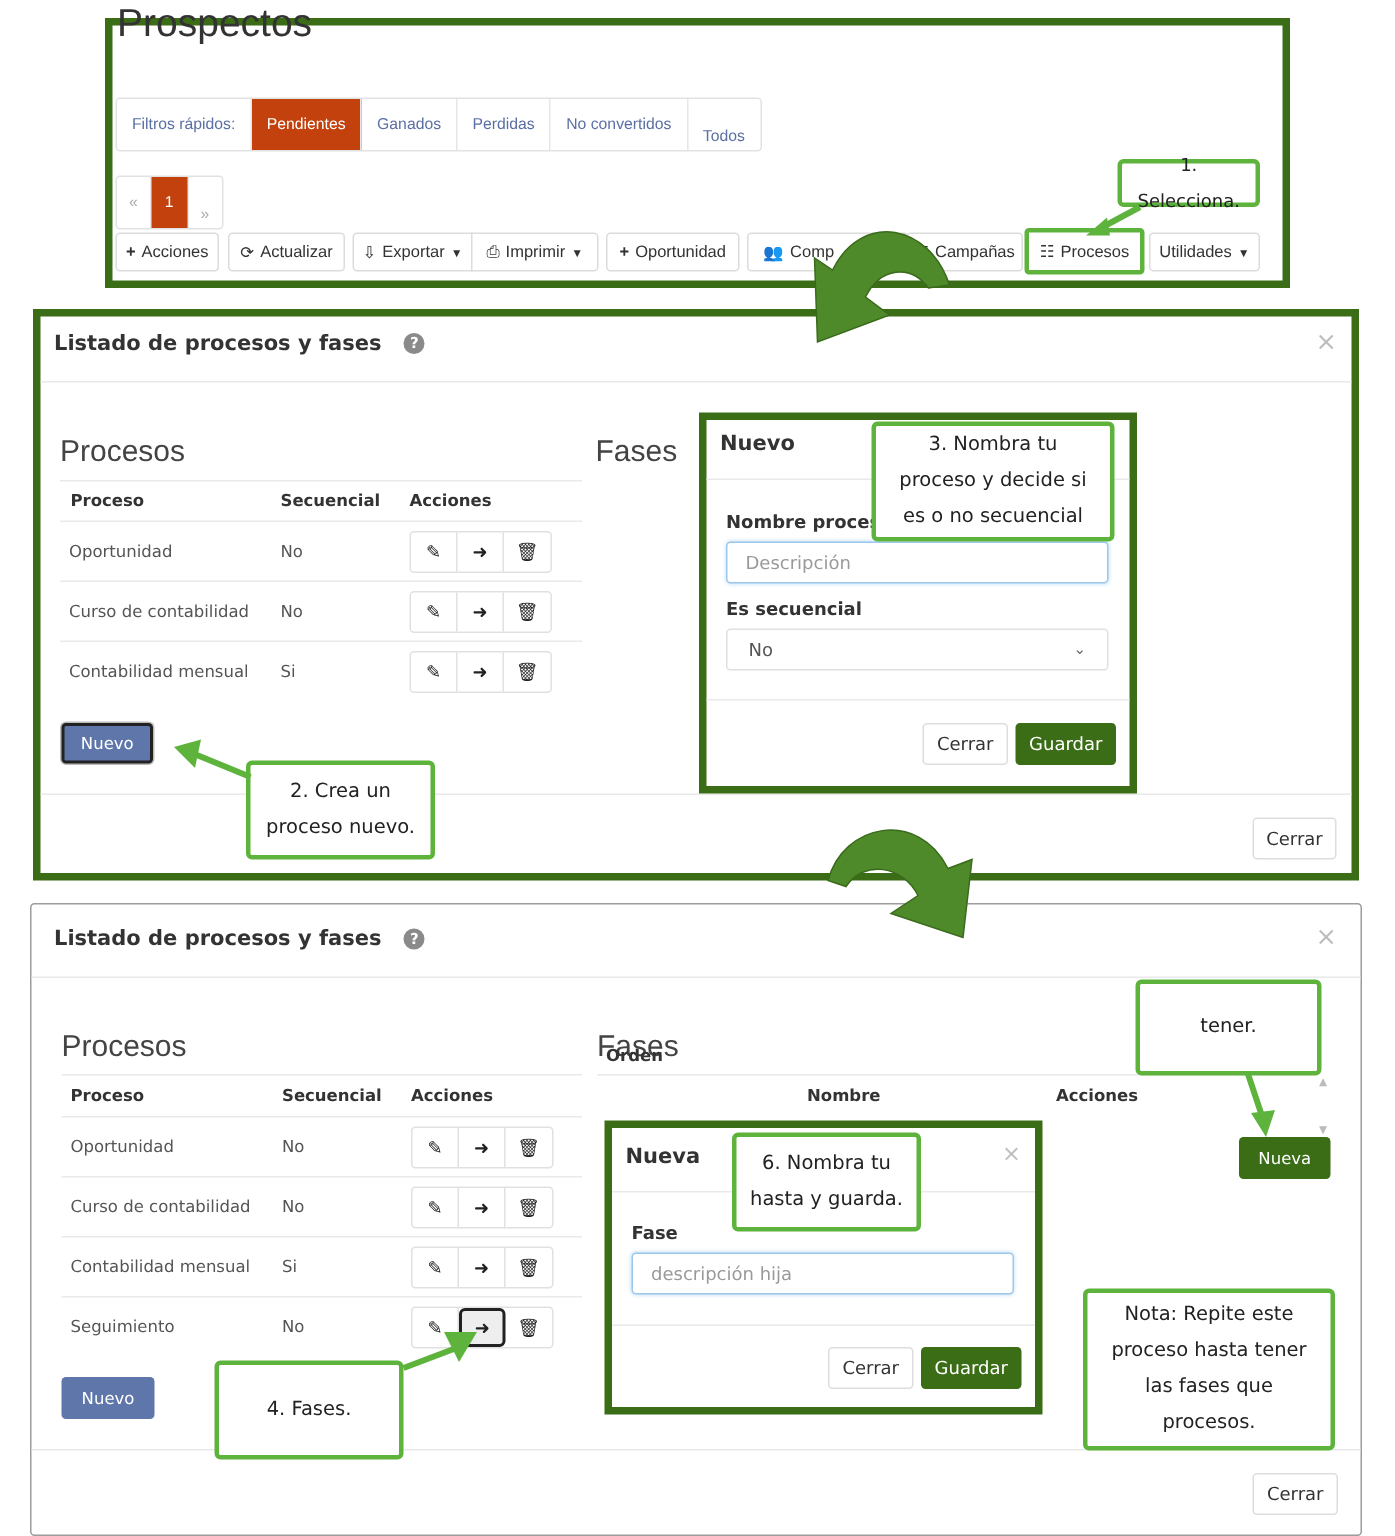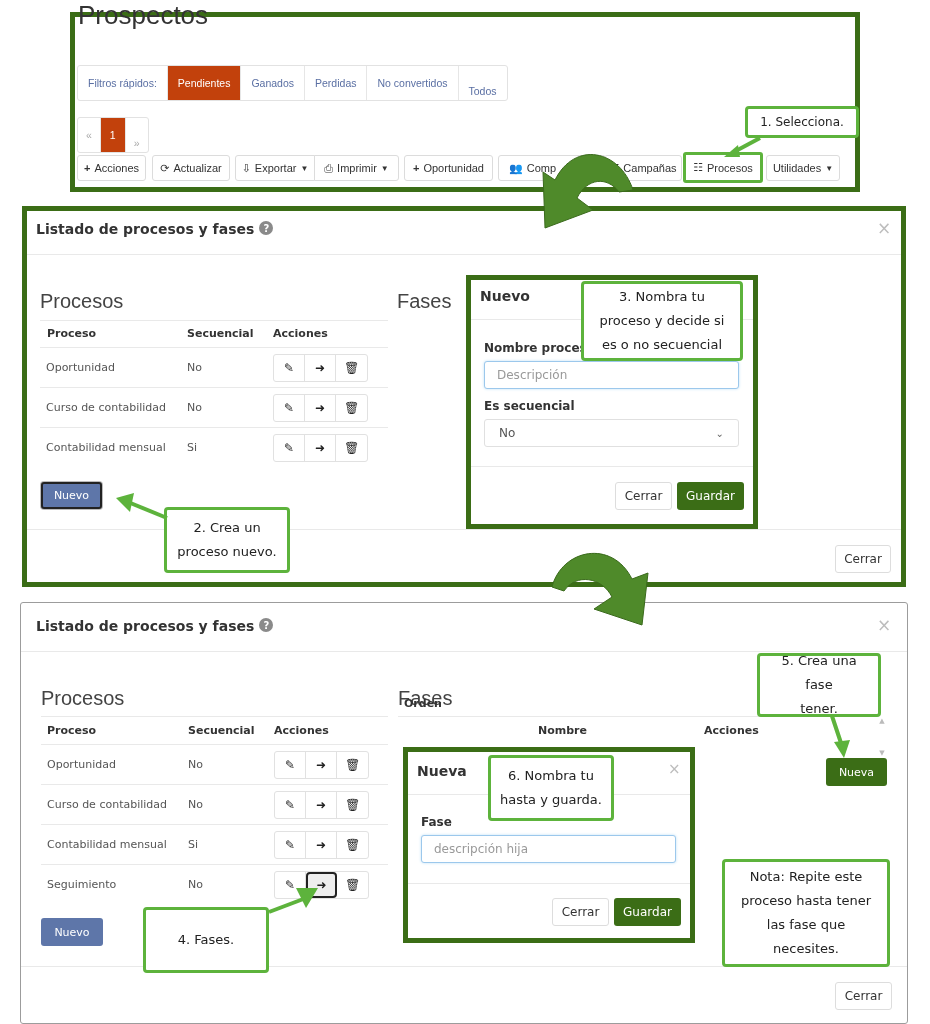--- a/index.html
+++ b/index.html
@@ -19,21 +19,21 @@
     position: absolute; border: 1px solid #dcdcdc; border-radius: 3px; background: #fff;
     font-family: "Liberation Sans", sans-serif; font-size: 11px; color: #333;
     display: flex; align-items: center; justify-content: center; gap: 4px; white-space: nowrap;
   }
   .pill-group { position: absolute; display: flex; border: 1px solid #e2e2e2; border-radius: 3px; height: 36px; }
   .pill { font-family: "Liberation Sans", sans-serif; font-size: 10.5px; color: #5a6fa3; padding: 0 10px; display: flex; align-items: center; border-right: 1px solid #e6e6e6; }
   .pill:last-child { border-right: none; margin-top: 15px; }
   .pill.active { background: #c2410c; color: #fff; }
   .pill.label { color: #5a6fa3; }
   h1.page-title { position: absolute; margin: 0; font-family: "Liberation Sans", sans-serif; font-weight: normal; font-size: 26px; color: #333; }
-  .modal-title { position: absolute; font-family: "DejaVu Sans", sans-serif; font-weight: bold; font-size: 14px; color: #333; display: flex; gap: 5px; }
+  .modal-title { position: absolute; font-family: "DejaVu Sans", sans-serif; font-weight: bold; font-size: 14px; color: #333; display: flex; align-items: center; gap: 15px; }
   .help-icon { width: 14px; height: 14px; border-radius: 50%; background: #8a8a8a; color: #fff; font-size: 10px; display: inline-flex; align-items: center; justify-content: center; font-weight: bold; }
   .close-x { position: absolute; color: #bdbdbd; font-size: 17px; font-family: "DejaVu Sans", sans-serif; }
   .hr { position: absolute; height: 1px; background: #e9e9e9; }
   .section-title { position: absolute; font-family: "Liberation Sans", sans-serif; font-size: 20px; color: #444; }
   .th { position: absolute; font-family: "DejaVu Sans", sans-serif; font-weight: bold; font-size: 11px; color: #333; }
   .td { position: absolute; font-family: "DejaVu Sans", sans-serif; font-size: 11px; color: #555; }
   .action-group { position: absolute; display: flex; border: 1px solid #e1e1e1; border-radius: 3px; height: 28px; background: #fff; }
   .action-group .ab { width: 31px; display: flex; align-items: center; justify-content: center; border-right: 1px solid #e1e1e1; font-size: 12px; color: #222; }
   .action-group .ab:last-child { border-right: none; }
   .action-group .ab.focused { border: 2px solid #222; border-radius: 4px; background: #eee; }
@@ -98,21 +98,21 @@
 </div>
 <div class="btn" style="left:683px;top:152px;width:80px;height:31px;border:3px solid #5db33c;">
   <span>☷</span>
     <span>Procesos</span>
 </div>
 <div class="btn" style="left:766px;top:155px;width:74px;height:26px;">
   <span>Utilidades</span>
     <span style="font-size:8px;">▼</span>
 </div>
 
-<div class="callout" style="left:745px;top:106px;width:114px;height:32px;font-size:12px;">
+<div class="callout" style="left:745px;top:106px;width:95px;height:32px;font-size:12px;">
   <span>1. Selecciona.</span>
 </div>
 <svg class="abs" style="left:720px;top:135px;" width="50" height="25">
   <line x1="40" y1="3" x2="12" y2="18" stroke="#5db33c" stroke-width="4"></line>
   <polygon points="4,22 18,10 20,22" fill="#5db33c"></polygon>
 </svg>
 
 <div class="green-frame" style="left:22px;top:206px;width:884px;height:381px;"></div>
 <div class="modal-title" style="left:36px;top:221px;">
   <span>Listado de procesos y fases</span>
@@ -257,33 +257,32 @@
 <div class="hr" style="left:408px;top:883px;width:282px;"></div>
 <div class="btn-default" style="left:552px;top:898px;width:57px;height:28px;">Cerrar</div>
 <div class="btn-green" style="left:614px;top:898px;width:67px;height:28px;">Guardar</div>
 
 <div class="callout" style="left:488px;top:755px;width:126px;height:66px;flex-direction:column;">
   <span>6. Nombra tu</span>
   <span>hasta y guarda.</span>
 </div>
 
 <div class="callout" style="left:757px;top:653px;width:124px;height:64px;flex-direction:column;">
-  <span>5. Crea una fase</span>
   <span>tener.</span>
 </div>
 <svg class="abs" style="left:826px;top:714px;" width="30" height="45">
   <line x1="6" y1="2" x2="16" y2="32" stroke="#5db33c" stroke-width="4"></line>
   <polygon points="8,28 24,26 18,44" fill="#5db33c"></polygon>
 </svg>
 
 <div class="callout" style="left:722px;top:859px;width:168px;height:108px;flex-direction:column;">
   <span>Nota: Repite este</span>
   <span>proceso hasta tener</span>
-  <span>las fase que</span>
-  <span>necesites.</span>
+  <span>las fases que</span>
+  <span>procesos.</span>
 </div>
 
 <div class="callout" style="left:143px;top:907px;width:126px;height:66px;">
   <span>4. Fases.</span>
 </div>
 <svg class="abs" style="left:266px;top:880px;" width="56" height="40">
   <line x1="3" y1="32" x2="40" y2="18" stroke="#5db33c" stroke-width="4"></line>
   <polygon points="30,8 52,8 40,28" fill="#5db33c"></polygon>
 </svg>
 

